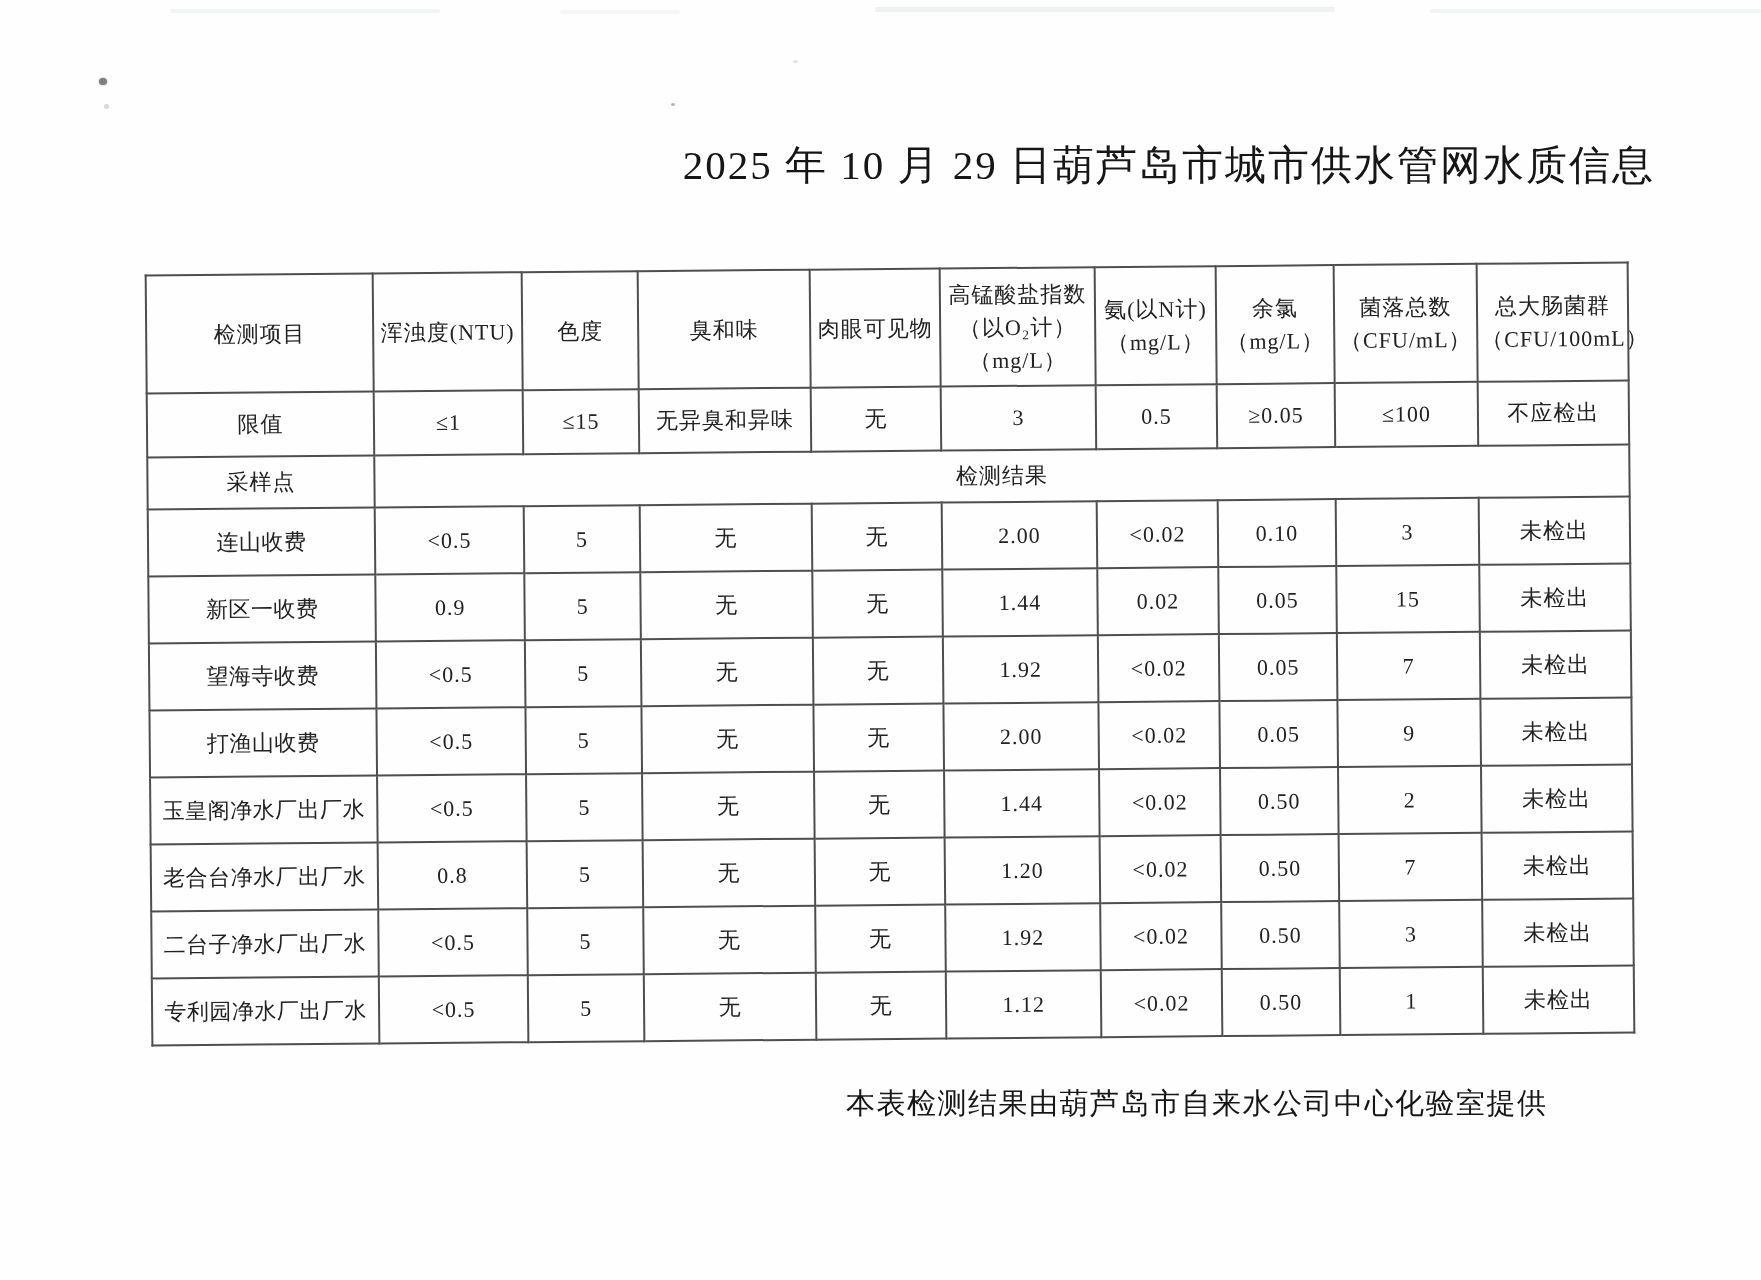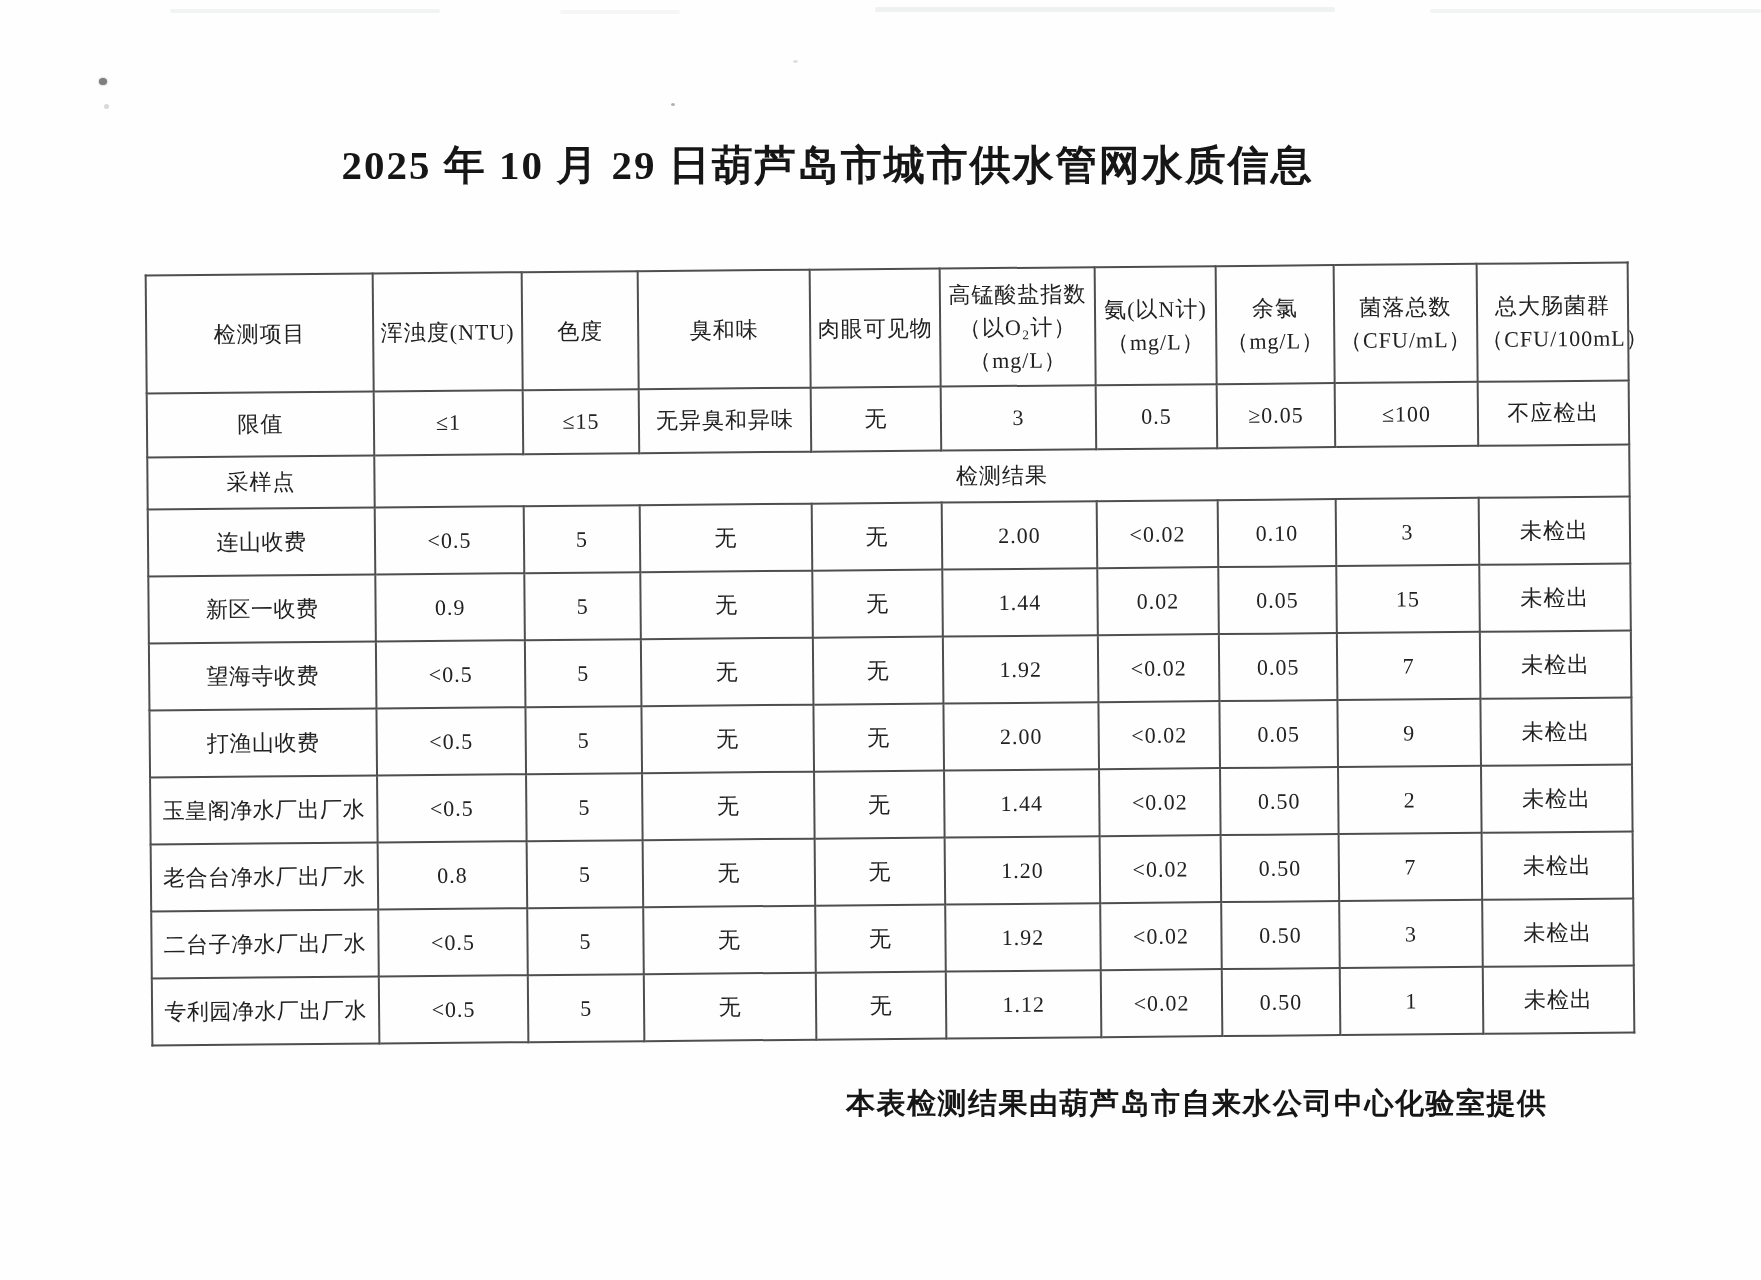--- a/index.html
+++ b/index.html
@@ -2,22 +2,22 @@
 <html><head>
 <meta charset="utf-8">
 <style>
   html,body{margin:0;padding:0;}
   body{
     width:1761px;height:1280px;position:relative;overflow:hidden;
     background:#fefefe;color:#1c1c1c;
     font-family:"Liberation Serif","DejaVu Serif",serif;
   }
   .page-title{
-    position:absolute;top:138px;left:0;width:1655px;text-align:center;
-    font-size:41px;font-weight:bold;letter-spacing:2px;color:#161616;
+    position:absolute;top:138px;left:0;width:1655px;text-align:right;
+    font-size:41px;font-weight:normal;letter-spacing:2px;color:#161616;
   }
   .table-wrap{
     position:absolute;left:148px;top:268px;
     transform:rotate(-0.5deg);transform-origin:center center;
   }
   table{border-collapse:collapse;table-layout:fixed;width:1482px;background:transparent;}
   col.c0{width:227px}col.c1{width:149px}col.c2{width:116px}col.c3{width:172px}
   col.c4{width:130px}col.c5{width:155px}col.c6{width:121px}col.c7{width:118px}
   col.c8{width:143px}col.c9{width:151px}
   th,td{
@@ -25,21 +25,21 @@
     font-weight:normal;font-size:22px;padding:0 3px;letter-spacing:1px;
     color:#222;
   }
   .row-header th{white-space:pre-line;height:116px;line-height:1.5;font-size:22px;}
   .row-limit th,.row-limit td{height:62px;}
   .row-sampling th,.row-sampling td{height:50px;}
   .row-data th,.row-data td{height:65px;}
   .row-data th{letter-spacing:0.5px;}
   .footer-note{
     position:absolute;left:846px;top:1084px;
-    font-size:29px;font-weight:bold;letter-spacing:1.5px;color:#161616;
+    font-size:29px;font-weight:normal;letter-spacing:1.5px;color:#161616;
   }
   .speck{position:absolute;border-radius:50%;background:#555;}
   .speck.s1{left:99px;top:78px;width:8px;height:7px;opacity:.75;box-shadow:0 0 2px #777;}
   .speck.s2{left:104px;top:104px;width:5px;height:5px;opacity:.22;}
   .speck.s3{left:671px;top:103px;width:4px;height:3px;opacity:.45;}
   .speck.s4{left:793px;top:60px;width:5px;height:3px;opacity:.18;}
   .scanline{position:absolute;background:#8e9a92;border-radius:2px;}
   .scanline.a1{left:170px;top:9px;width:270px;height:4px;opacity:.10;}
   .scanline.a2{left:560px;top:10px;width:120px;height:4px;opacity:.08;}
   .scanline.a3{left:875px;top:7px;width:460px;height:5px;opacity:.12;}

